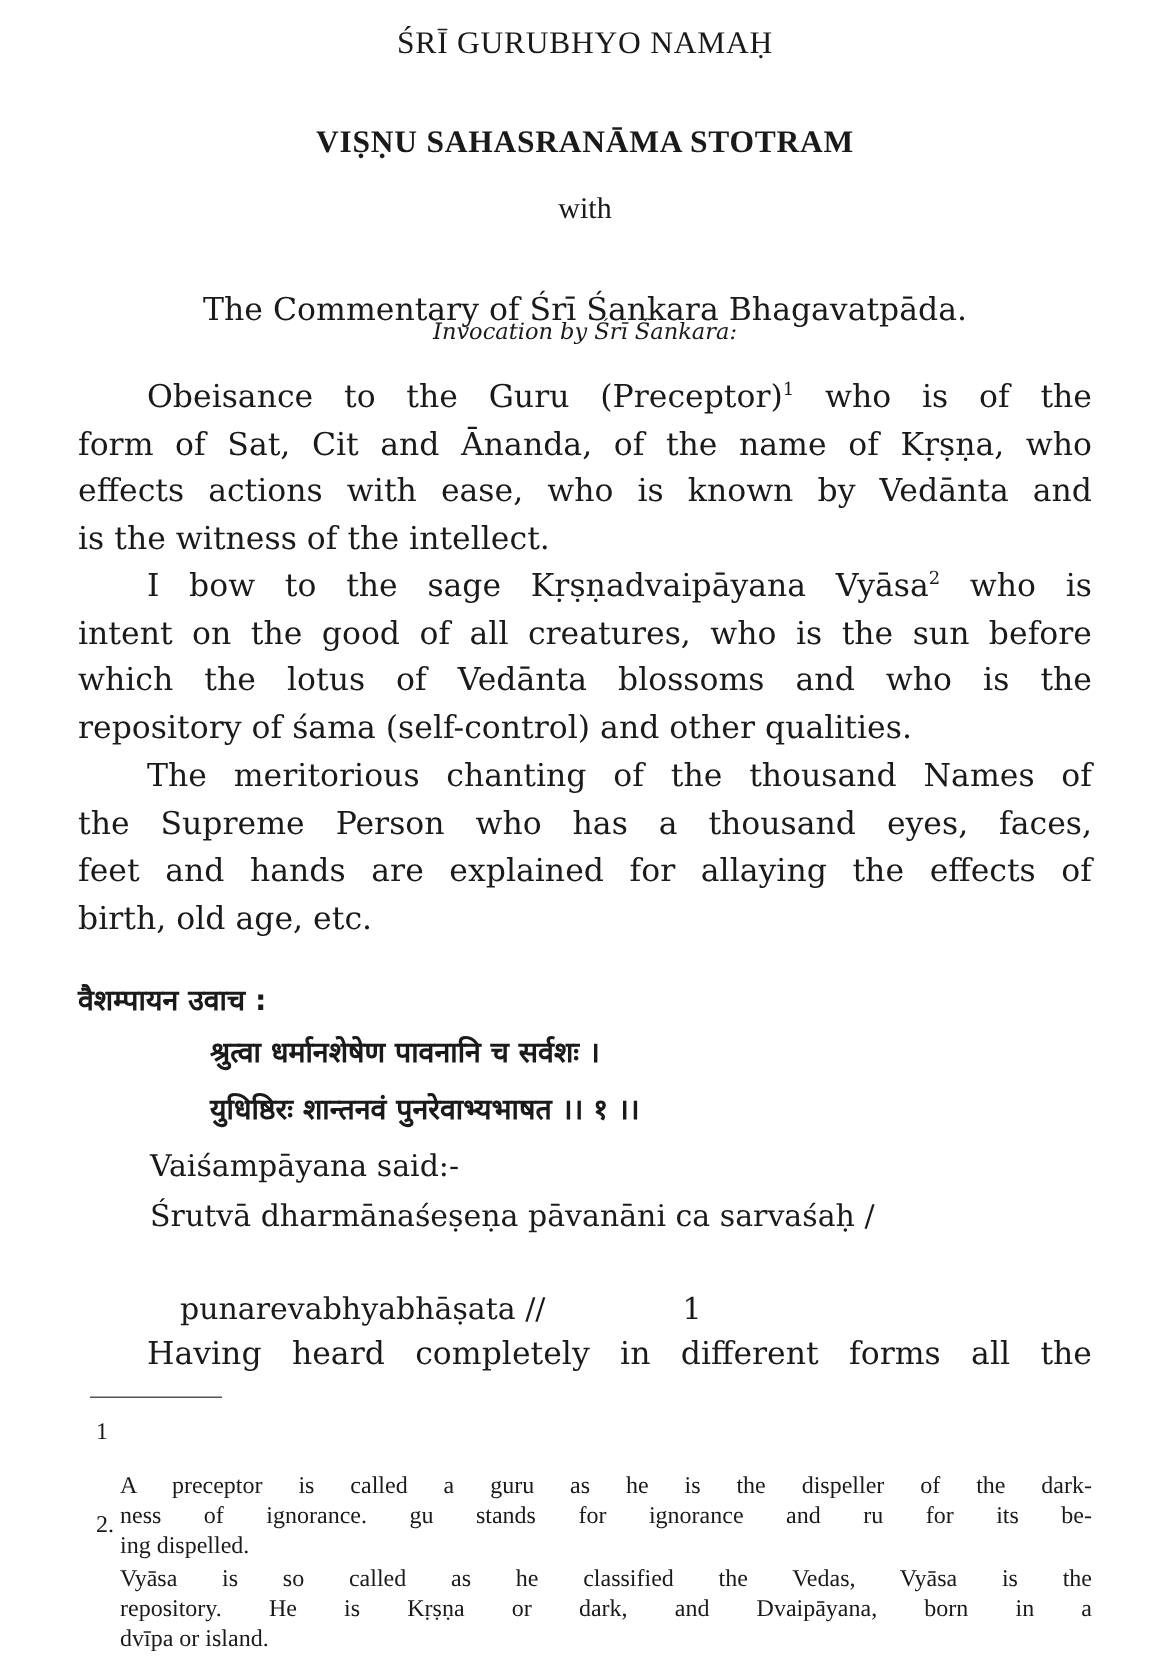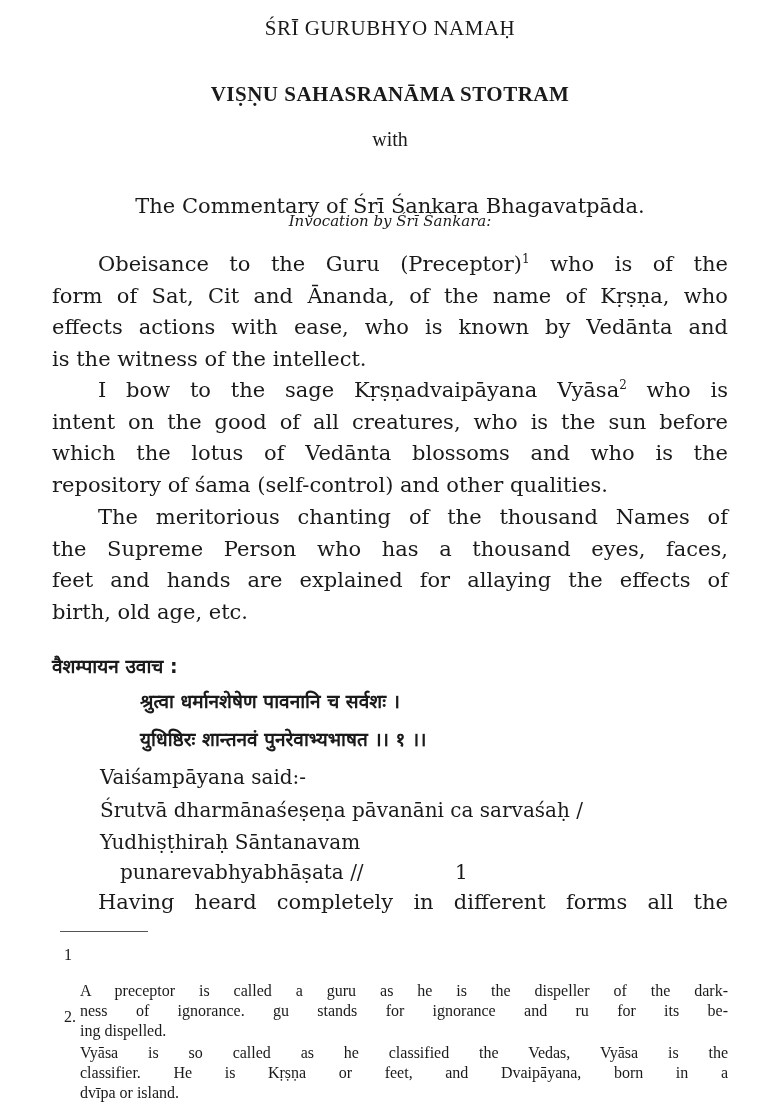--- a/index.html
+++ b/index.html
@@ -54,32 +54,31 @@
   <div class="line body just" style="top:537px">the Supreme Person who has a thousand eyes, faces,</div>
   <div class="line body just" style="top:568px">feet and hands are explained for allaying the effects of</div>
   <div class="line body" style="top:600px">birth, old age, etc.</div>
 
   <div class="line deva" style="left:52px; top:653px">वैशम्पायन उवाच :</div>
   <div class="line deva" style="left:140px; top:688px">श्रुत्वा धर्मानशेषेण पावनानि च सर्वशः ।</div>
   <div class="line deva" style="left:140px; top:726px">युधिष्ठिरः शान्तनवं पुनरेवाभ्यभाषत ।। १ ।।</div>
 
   <div class="line it" style="left:100px; top:765px">Vaiśampāyana said:-</div>
   <div class="line it" style="left:100px; top:798px">Śrutvā dharmānaśeṣeṇa pāvanāni ca sarvaśaḥ /</div>
-  <div class="line it" style="left:100px; top:830px">Yudhiṣṭhiraḥ Sāntanavam</div>
   <div class="line it" style="left:120px; top:860px">punarevabhyabhāṣata //</div>
   <div class="line" style="left:455px; top:860px; font-size:20px;">1</div>
 
   <div class="line body indent just" style="top:890px">Having heard completely in different forms all the</div>
 
   <div class="rule"></div>
 
   <div class="fnnum" style="top:946px">1</div>
   <div class="line fn fntext just" style="top:946px">A preceptor is called a guru as he is the dispeller of the dark-</div>
   <div class="line fn fntext just" style="top:966px">ness of ignorance.  gu stands for ignorance and ru for its be-</div>
   <div class="line fn fntext" style="top:986px">ing dispelled.</div>
 
   <div class="fnnum" style="top:1008px">2.</div>
   <div class="line fn fntext just" style="top:1008px">Vyāsa is so called as he classified the Vedas, Vyāsa is the</div>
-  <div class="line fn fntext just" style="top:1028px">classifier.  He is Kṛṣṇa or feet, and Dvaipāyana, born in a</div>
+  <div class="line fn fntext just" style="top:1028px">repository.  He is Kṛṣṇa or dark, and Dvaipāyana, born in a</div>
   <div class="line fn fntext" style="top:1048px">dvīpa or island.</div>
 
   <div class="line sig">V.S.—2</div>
 </div>
 
 </body></html>

